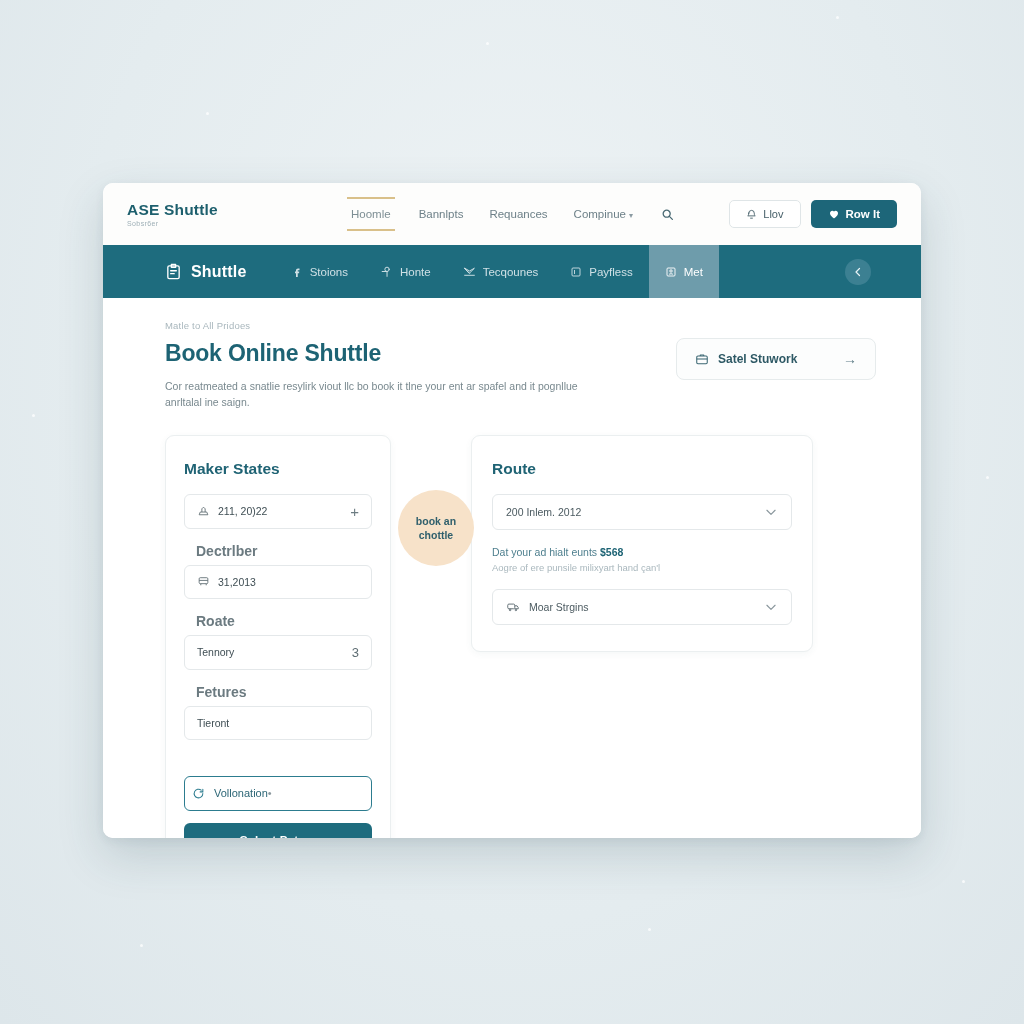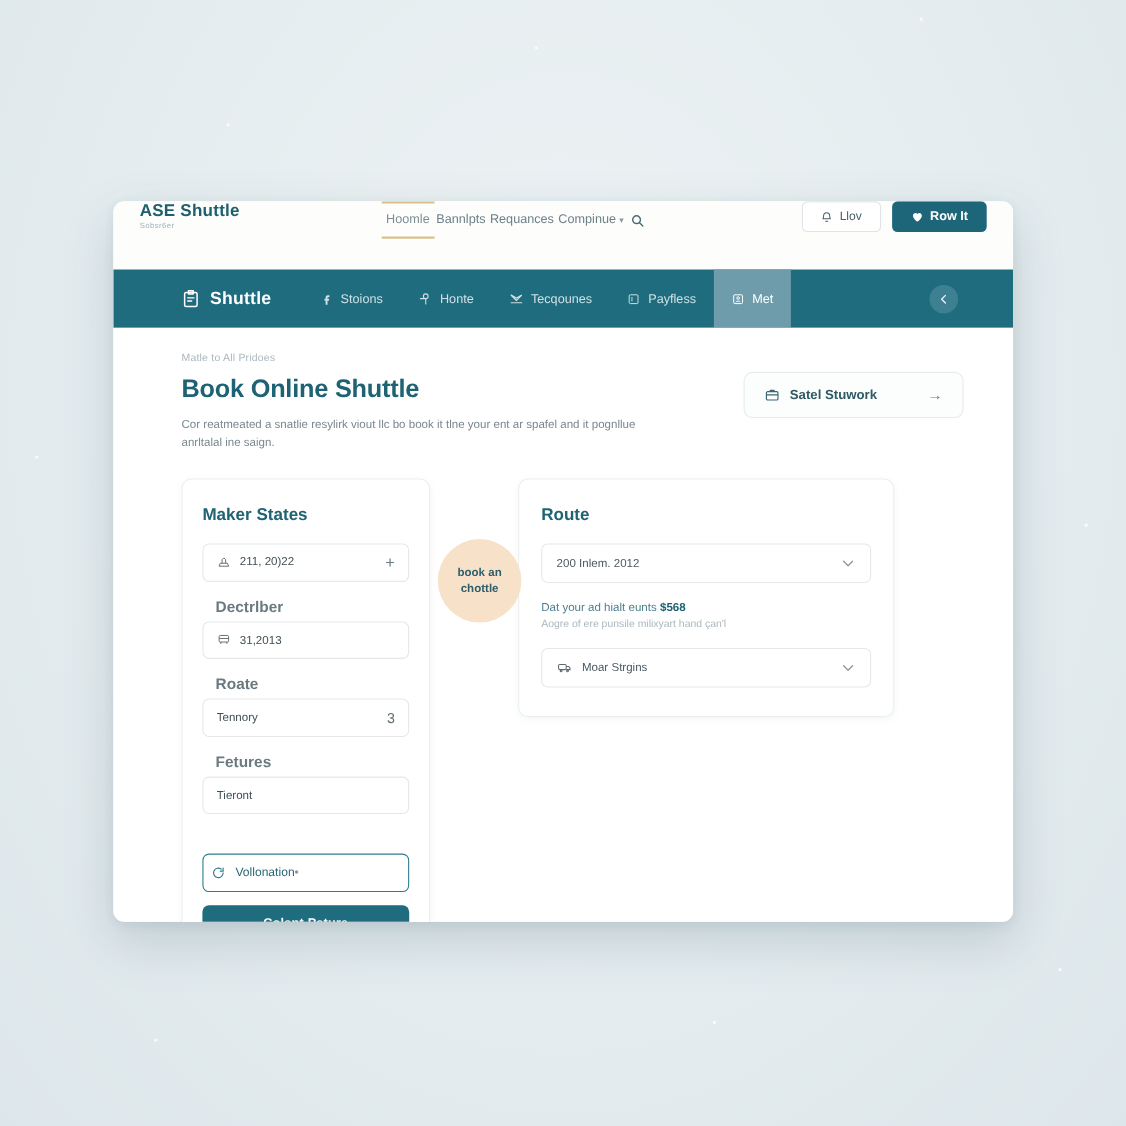--- a/index.html
+++ b/index.html
@@ -42,41 +42,42 @@
     border-radius: 10px;
     box-shadow: 0 18px 46px rgba(40,70,85,.18), 0 3px 10px rgba(40,70,85,.07);
     overflow: hidden;
   }
 
   
   .topbar {
     height: 62px;
     background: #fdfdfc;
     display: flex;
-    align-items: flex-start;
+    align-items: center;
     padding: 0 24px;
     position: relative;
   }
   .brand { width: 220px; }
   .brand-title {
     font-size: 15.5px;
     font-weight: bold;
     color: #1d5f6d;
     letter-spacing: .2px;
   }
   .brand-sub {
     font-size: 7px;
     color: #9fb0b7;
     letter-spacing: .4px;
     margin-top: 1px;
   }
 
   .topnav {
     display: flex;
     align-items: center;
+    gap: 22px;
     flex: 1;
   }
   .topnav a {
     font-size: 11.5px;
     color: #6d8088;
     text-decoration: none;
     padding: 6px 2px;
     white-space: nowrap;
   }
   .topnav a.active {

